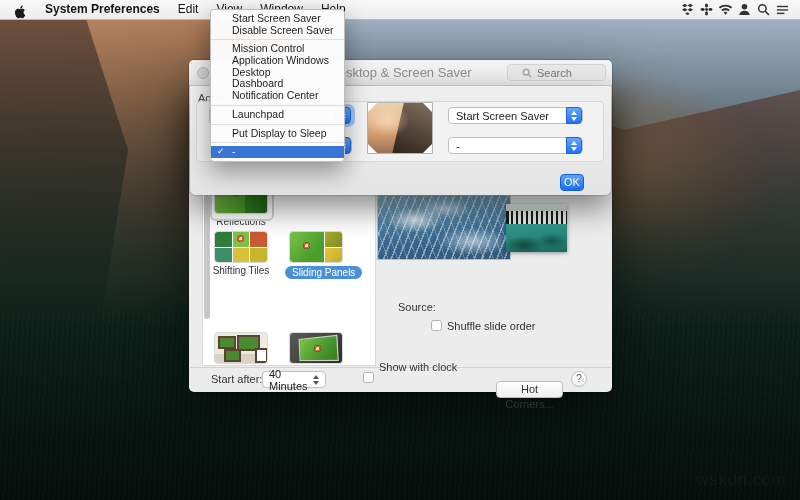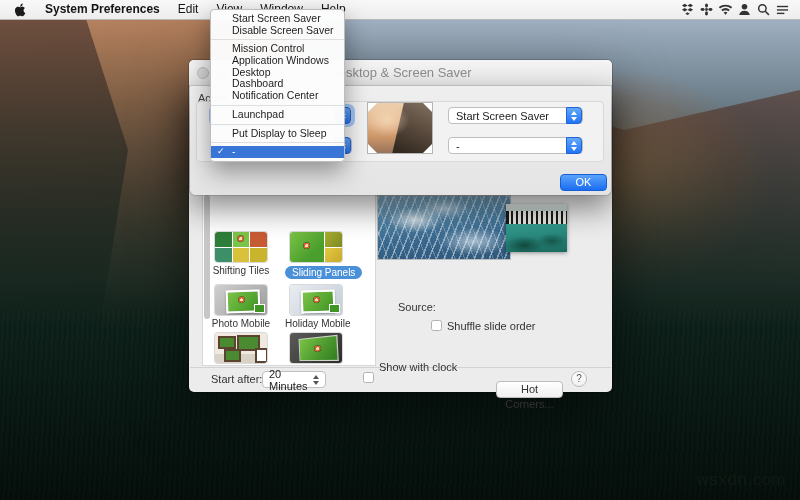--- a/index.html
+++ b/index.html
@@ -23,21 +23,21 @@
   .wp-forest{background:linear-gradient(180deg,rgba(15,35,27,0) 0%,rgba(17,38,30,.85) 56%,#0d2019 66%,#081510 86%,#050d0a 100%);}
   .wp-texture{background:repeating-linear-gradient(93deg,rgba(0,0,0,.18) 0 2px,rgba(40,70,55,.1) 2px 5px);
     top:62%;opacity:.5;}
   .watermark{position:absolute;right:14px;bottom:10px;font-size:17px;letter-spacing:.5px;
     color:#141d17;opacity:.78;z-index:3;}
 
   
   .menubar{position:absolute;top:0;left:0;right:0;height:19px;z-index:50;
     background:linear-gradient(#f8f8f8,#ededed);border-bottom:1px solid #b9b9b9;
     display:flex;align-items:center;font-size:12px;color:#151515;}
-  .mb-left{display:flex;align-items:center;gap:0;}
+  .mb-left{display:flex;align-items:flex-end;gap:0;}
   .apple{margin:0 10px 0 13px;display:flex;}
   .mb-item{padding:0 9px;line-height:19px;}
   .mb-app{font-weight:bold;}
   .mb-right{margin-left:auto;display:flex;align-items:center;gap:4px;padding-right:10px;}
   .st-ic{width:15px;height:15px;display:flex;align-items:center;justify-content:center;}
   .st-ic svg{display:block;}
 
   
   .win{position:absolute;left:189px;top:60px;width:423px;height:332px;z-index:10;
     background:#ececec;border-radius:5px;
@@ -141,21 +141,21 @@
     background:linear-gradient(180deg,#ecd0ae 0%,#e0b187 40%,#cc9668 68%,#97735a 100%);}
   .yos-rock{position:absolute;inset:0;clip-path:polygon(56% 0,102% 0,102% 100%,38% 100%);
     background:linear-gradient(205deg,#80705f 0%,#55463a 45%,#32291f 80%);}
   .yos-haze{position:absolute;inset:0;background:radial-gradient(ellipse 30px 22px at 30% 35%,rgba(255,230,200,.6),transparent 75%);}
   .corner{position:absolute;width:0;height:0;}
   .c-tl{left:0;top:0;border-top:9px solid #fff;border-right:9px solid transparent;}
   .c-tr{right:0;top:0;border-top:9px solid #fff;border-left:9px solid transparent;}
   .c-bl{left:0;bottom:0;border-bottom:9px solid #fff;border-right:9px solid transparent;}
   .c-br{right:0;bottom:0;border-bottom:9px solid #fff;border-left:9px solid transparent;}
   .focus-ring{box-shadow:0 0 0 3px rgba(92,158,246,.55);}
-  .ok-btn{position:absolute;left:370px;top:88px;width:47px;height:17px;border-radius:4px;
+  .ok-btn{position:absolute;left:370px;top:88px;width:24px;height:17px;border-radius:4px;
     background:linear-gradient(#5ba3fb,#1a6df2);border:1px solid #1560d8;box-sizing:border-box;
     color:#fff;font-size:11px;text-align:center;line-height:15px;}
 
   
   .menu{position:absolute;left:210px;top:9px;width:135px;z-index:60;
     background:rgba(252,252,252,.98);border:1px solid #bcbcbc;border-radius:4px;
     box-shadow:0 10px 25px rgba(0,0,0,.38);padding:3px 0;box-sizing:border-box;}
   .mi{position:relative;height:11.7px;line-height:11.7px;padding-left:21px;
     font-size:10.5px;color:#1c1c1c;white-space:nowrap;}
   .mi.checked{background:#3875d7;color:#fff;}
@@ -234,25 +234,42 @@
       </span>
     </div>
   </div>
 
   <div class="win">
     <div class="toolbar">
       <span class="tl tl1"></span>
       <span class="tl tl2"></span>
       <span class="tl tl3"></span>
       <div class="win-title">Desktop &amp; Screen Saver</div>
+      <div class="search">
+        <svg width="10" height="10" viewBox="0 0 14 14" fill="none" stroke="#a5a5a5" stroke-width="2">
+            <circle cx="5.8" cy="5.8" r="4"></circle>
+            <line x1="8.9" y1="8.9" x2="12.8" y2="12.8"></line>
+          </svg>
+        <input type="text" placeholder="Search" style="">
+      </div>
     </div>
 
     <div class="list-box"></div>
     <div class="scrollbar"></div>
 
+    <div class="saver-item" style="left:21px;top:123px;">
+      <div style="position:relative;width:52px;margin:0 auto;">
+        <div class="sel-ring"></div>
+        <div class="thumb grass">
+            <span class="flower" style="left:18px;top:6px;"></span>
+          <div style="position:absolute;right:0;top:0;width:22px;height:30px;background:linear-gradient(115deg,#3c8f28,#1e6314);"></div>
+          </div>
+      </div>
+      <div class="saver-label">Reflections</div>
+    </div>
 
 
     <div class="saver-item" style="left:96px;top:172px;">
       <div class="thumb">
         <div class="panelL">
             <span class="flower" style="left:13px;top:10px;"></span>
           </div>
         <div class="panelR1"></div>
         <div class="panelR2"></div>
       </div>
@@ -268,39 +285,21 @@
             </div>
           <div style="background:#c75b34;"></div>
           <div style="background:#3d8f6a;"></div>
           <div style="background:#d9c23a;"></div>
           <div style="background:#c9b42e;"></div>
         </div>
       </div>
       <div class="saver-label">Shifting Tiles</div>
     </div>
 
-    <div class="saver-item" style="left:21px;top:225px;">
-      <div class="thumb mobile-gray">
-        <div class="card">
-            <span class="flower" style="left:10px;top:4px;"></span>
-          </div>
-        <div class="badge"></div>
-      </div>
-      <div class="saver-label">Photo Mobile</div>
-    </div>
-
-    <div class="saver-item" style="left:96px;top:225px;">
-      <div class="thumb mobile-light">
-        <div class="card">
-            <span class="flower" style="left:10px;top:4px;"></span>
-          </div>
-        <div class="badge"></div>
-      </div>
-      <div class="saver-label">Holiday Mobile</div>
-    </div>
+
 
     <div class="saver-item" style="left:21px;top:273px;">
       <div class="thumb wall">
         <div class="frame" style="left:3px;top:3px;width:14px;height:9px;"></div>
         <div class="frame" style="left:22px;top:2px;width:19px;height:12px;"></div>
         <div class="frame" style="left:9px;top:16px;width:13px;height:9px;"></div>
         <div class="frame" style="left:40px;top:15px;width:9px;height:11px;background:#fff;"></div>
       </div>
     </div>
 
@@ -319,21 +318,21 @@
         <div class="pg-water"></div>
     </div>
 
     <div class="row-label" style="left:209px;top:241px;">Source:</div>
     <span class="checkbox" style="left:242px;top:260px;"></span>
     <div class="row-label" style="left:258px;top:260px;">Shuffle slide order</div>
 
     <div class="divider"></div>
     <div class="row-label" style="left:22px;top:313px;">Start after:</div>
     <div class="select" style="left:73px;top:311px;width:64px;padding-left:6px;">
-      <span>20 Minutes</span>
+      <span>40 Minutes</span>
       <span class="gray-arrows"></span>
     </div>
     <span class="checkbox" style="left:174px;top:312px;"></span>
     <div class="row-label" style="left:190px;top:301px;">Show with clock</div>
     <div class="btn" style="left:307px;top:321px;width:67px;height:17px;line-height:15px;">Hot Corners...</div>
     <div class="help-btn" style="left:382px;top:311px;">?</div>
   </div>
 
   <div class="sheet">
     <div class="sheet-title">Active Screen Corners</div>

